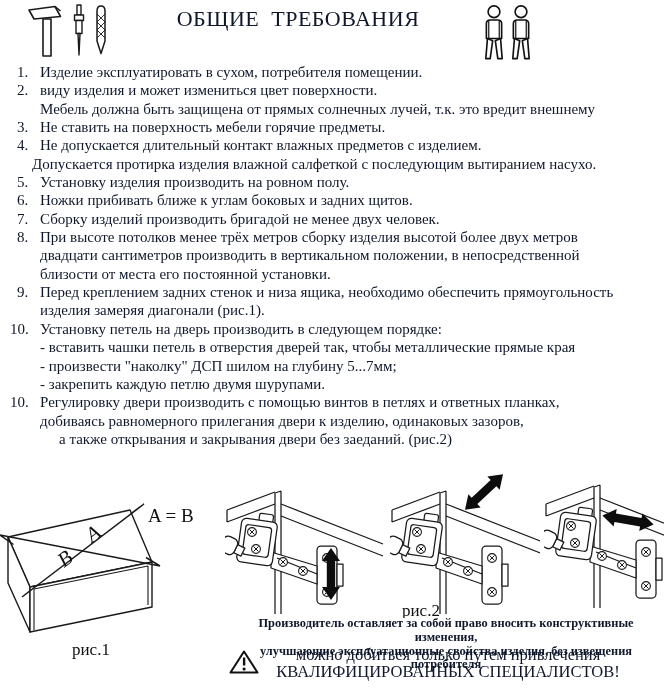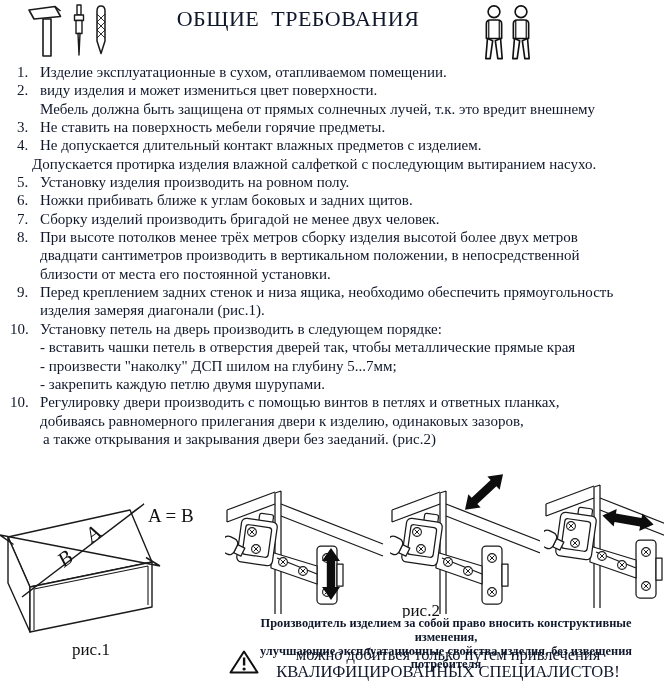--- a/index.html
+++ b/index.html
@@ -7,21 +7,21 @@
         font-family:"Liberation Serif",serif;color:#0f172a}
   .title{position:absolute;top:6px;left:0;width:596px;text-align:center;
          font-size:22px;letter-spacing:.5px;white-space:pre}
   .tools{position:absolute;top:3px;left:24px;display:flex;gap:7px;align-items:flex-start}
   .persons{position:absolute;top:4px;left:482px;display:flex;gap:3px}
   .items{position:absolute;top:63px;left:0;width:664px;font-size:15px;line-height:18.35px}
   .item{position:relative;padding-left:40px}
   .num{position:absolute;left:17px;top:0}
   .item.wide .num{left:10px}
   .ln{white-space:nowrap}
-  .m3{margin-left:3px}.m5{}.m6{}.m18{margin-left:18px}.mneg{margin-left:-8px}
+  .m3{margin-left:19px}.m5{}.m6{}.m18{margin-left:18px}.mneg{margin-left:-8px}
   .fig{position:absolute}
   svg{display:block}
   svg text{font-family:"Liberation Serif",serif;fill:#111}
   .cap{font-size:17px}
   .eq{font-size:19px}
   .dl{font-style:italic;font-size:21px}
   .notice{position:absolute;left:228px;top:617px;width:436px;text-align:center;
           font-weight:bold;font-size:12.4px;line-height:13.8px}
   .warn-tri{position:absolute;left:229px;top:649px}
   .warn-text{position:absolute;left:258px;top:646px;width:380px;text-align:center;
@@ -107,21 +107,21 @@
         <use href="#person"></use>
       </svg>
     <svg width="24" height="57" viewBox="0 0 22 52">
         <use href="#person"></use>
       </svg>
   </div>
 
   <div class="items">
     <div class="item">
         <span class="num">1.</span>
-      <div class="ln">Изделие эксплуатационные в сухом, отапливаемом помещении.</div>
+      <div class="ln">Изделие эксплуатировать в сухом, потребителя помещении.</div>
       </div>
     <div class="item">
         <span class="num">2.</span>
       <div class="ln">виду изделия и может измениться цвет поверхности.</div>
       <div class="ln">Мебель должна быть защищена от прямых солнечных лучей, т.к. это вредит внешнему</div>
       </div>
     <div class="item">
         <span class="num">3.</span>
       <div class="ln">Не ставить на поверхность мебели горячие предметы.</div>
       </div>
@@ -195,21 +195,21 @@
     <use href="#dbl-arrow" transform="translate(94,24) rotate(47)"></use>
     <text class="cap" x="12" y="148">рис.2</text>
   </svg>
 
   <svg class="fig" style="left:544px;top:466px" width="120" height="148" viewBox="0 0 120 148">
     <use href="#hinge-art" y="14"></use>
     <use href="#dbl-arrow" transform="translate(84,54) rotate(100)"></use>
   </svg>
 
   <div class="notice">
-    <div>Производитель изделием за собой право вносить конструктивные изменения,</div>
+    <div>Производитель оставляет за собой право вносить конструктивные изменения,</div>
     <div>улучшающие эксплуатационные свойства изделия, без извещения потребителя</div>
   </div>
 
   <svg class="warn-tri" width="30" height="26" viewBox="0 0 30 26">
     <path d="M15,2.5 L28.5,23.5 L1.5,23.5 Z" fill="#fff" stroke="#111" stroke-width="2" stroke-linejoin="round"></path>
     <rect x="13.9" y="8.5" width="2.4" height="8" fill="#111"></rect>
     <circle cx="15.1" cy="20" r="1.6" fill="#111"></circle>
   </svg>
 
   <div class="warn-text">

